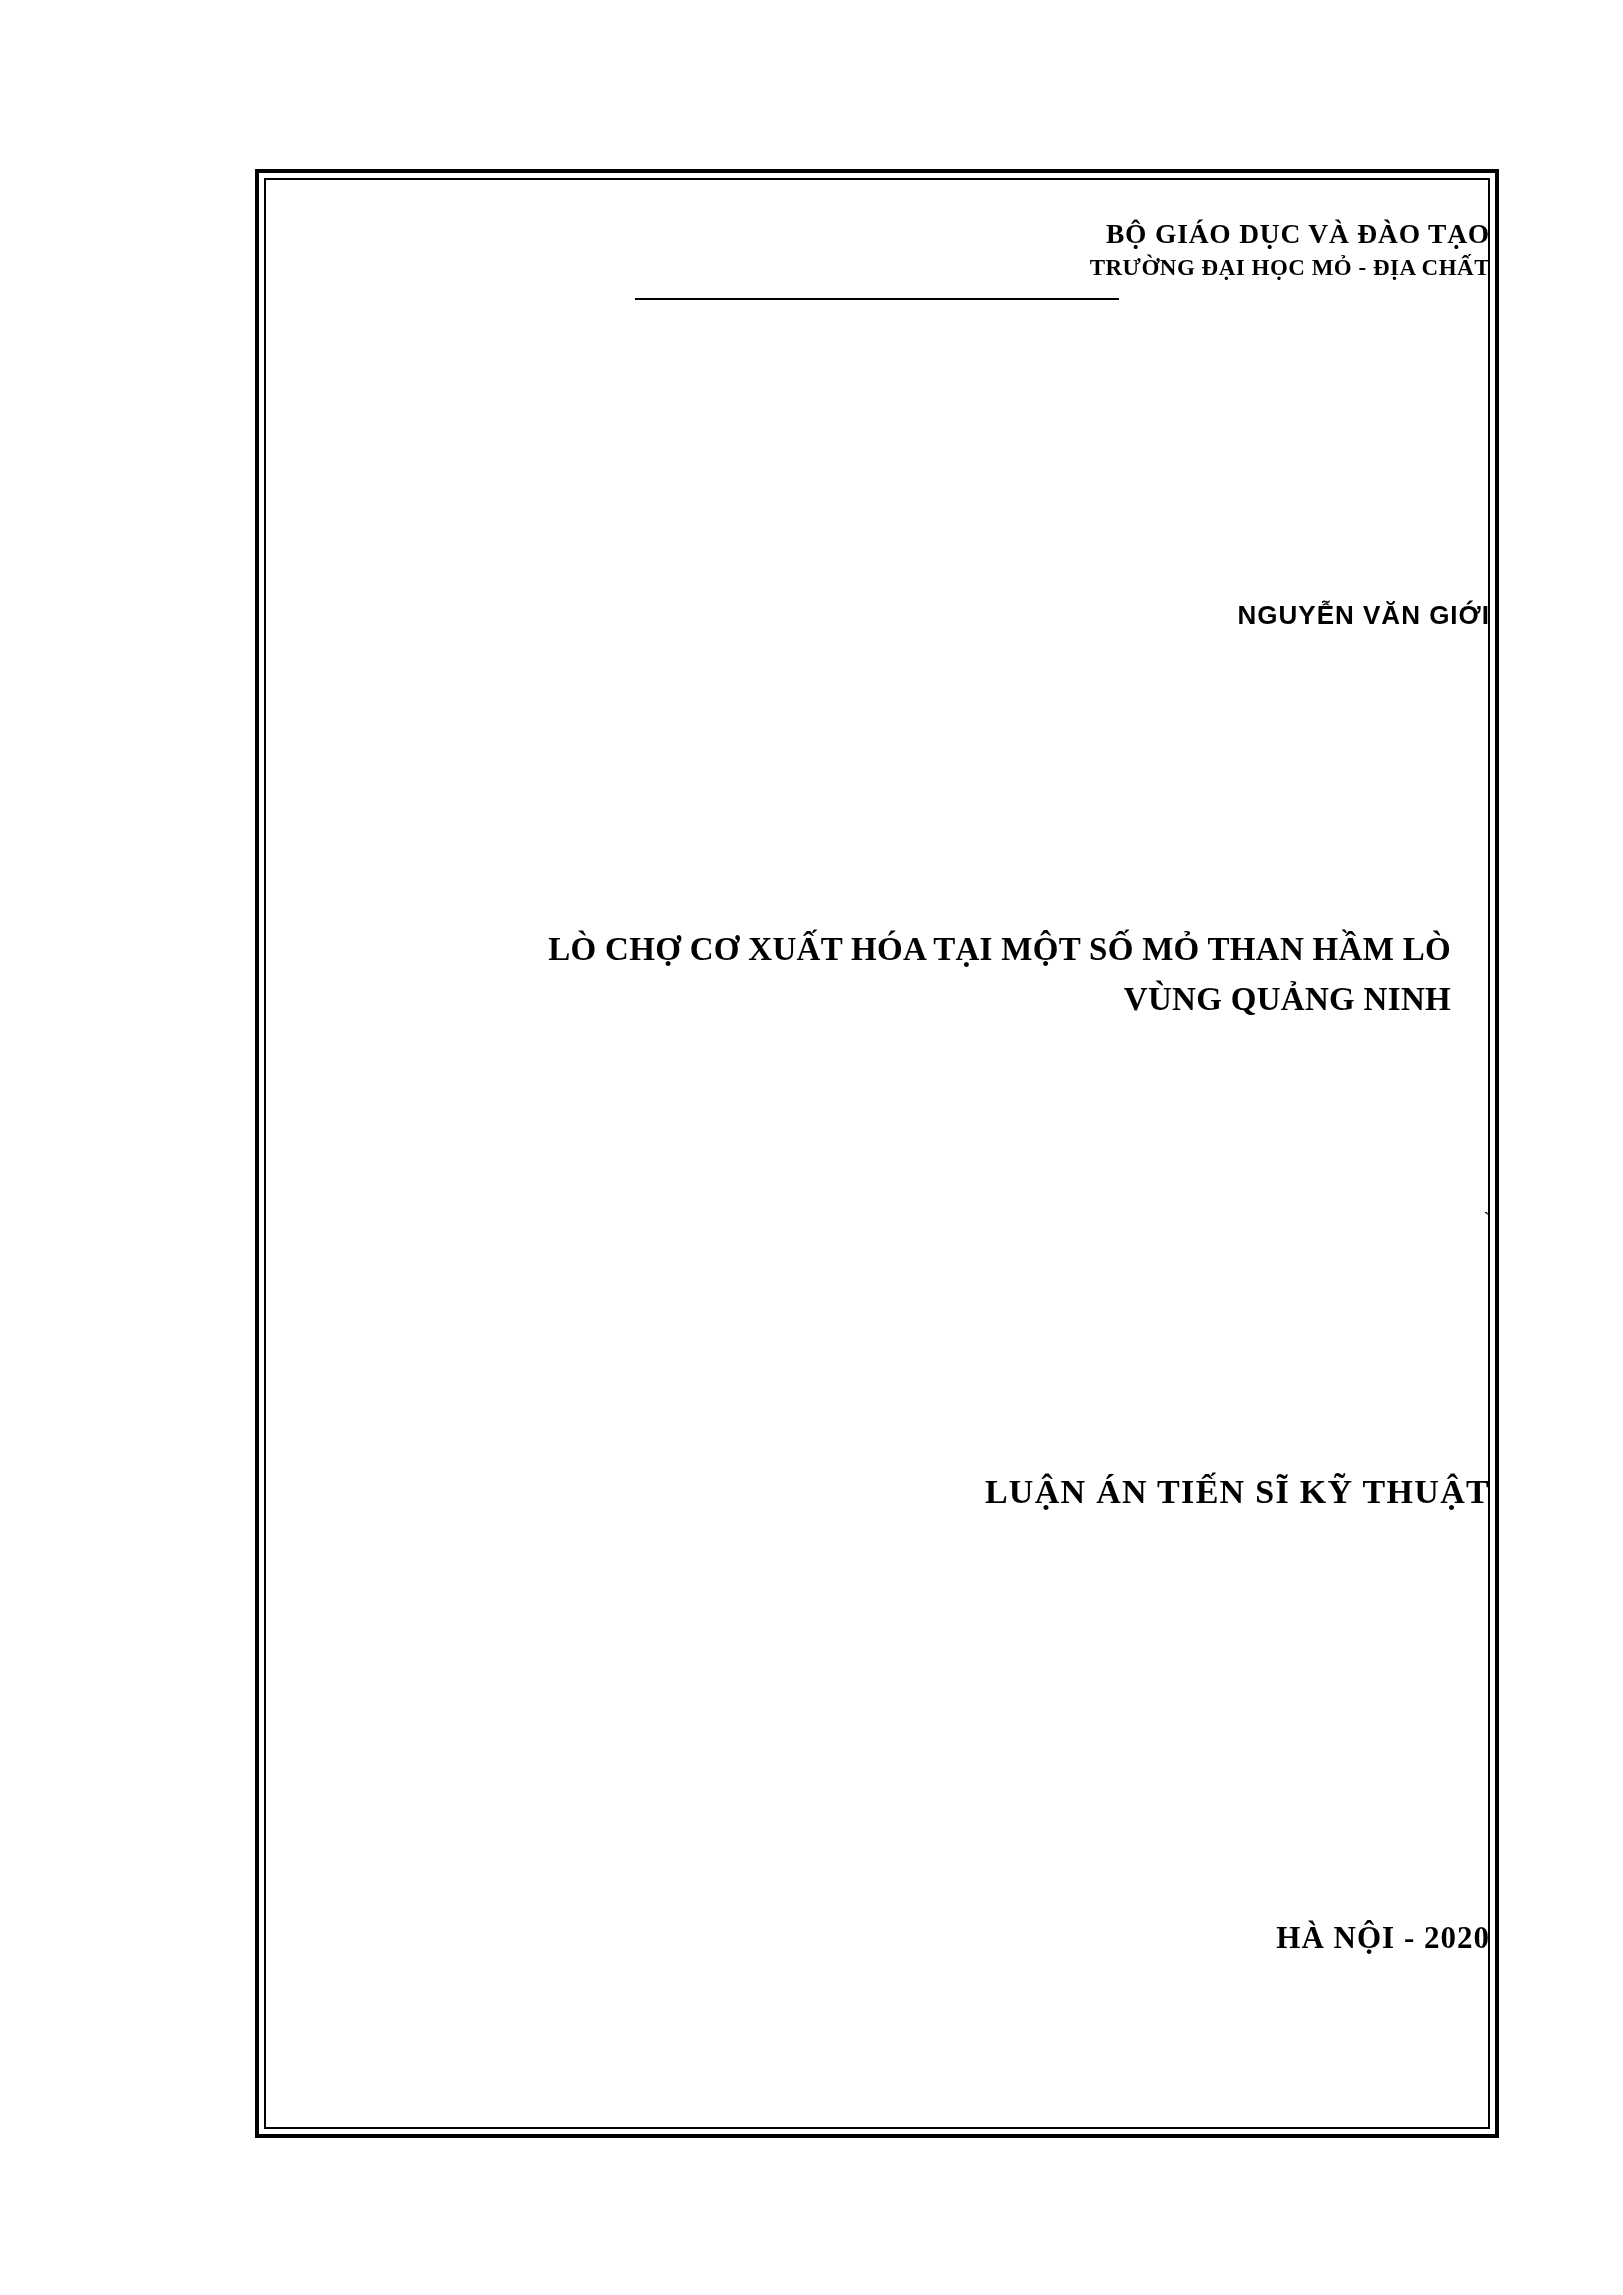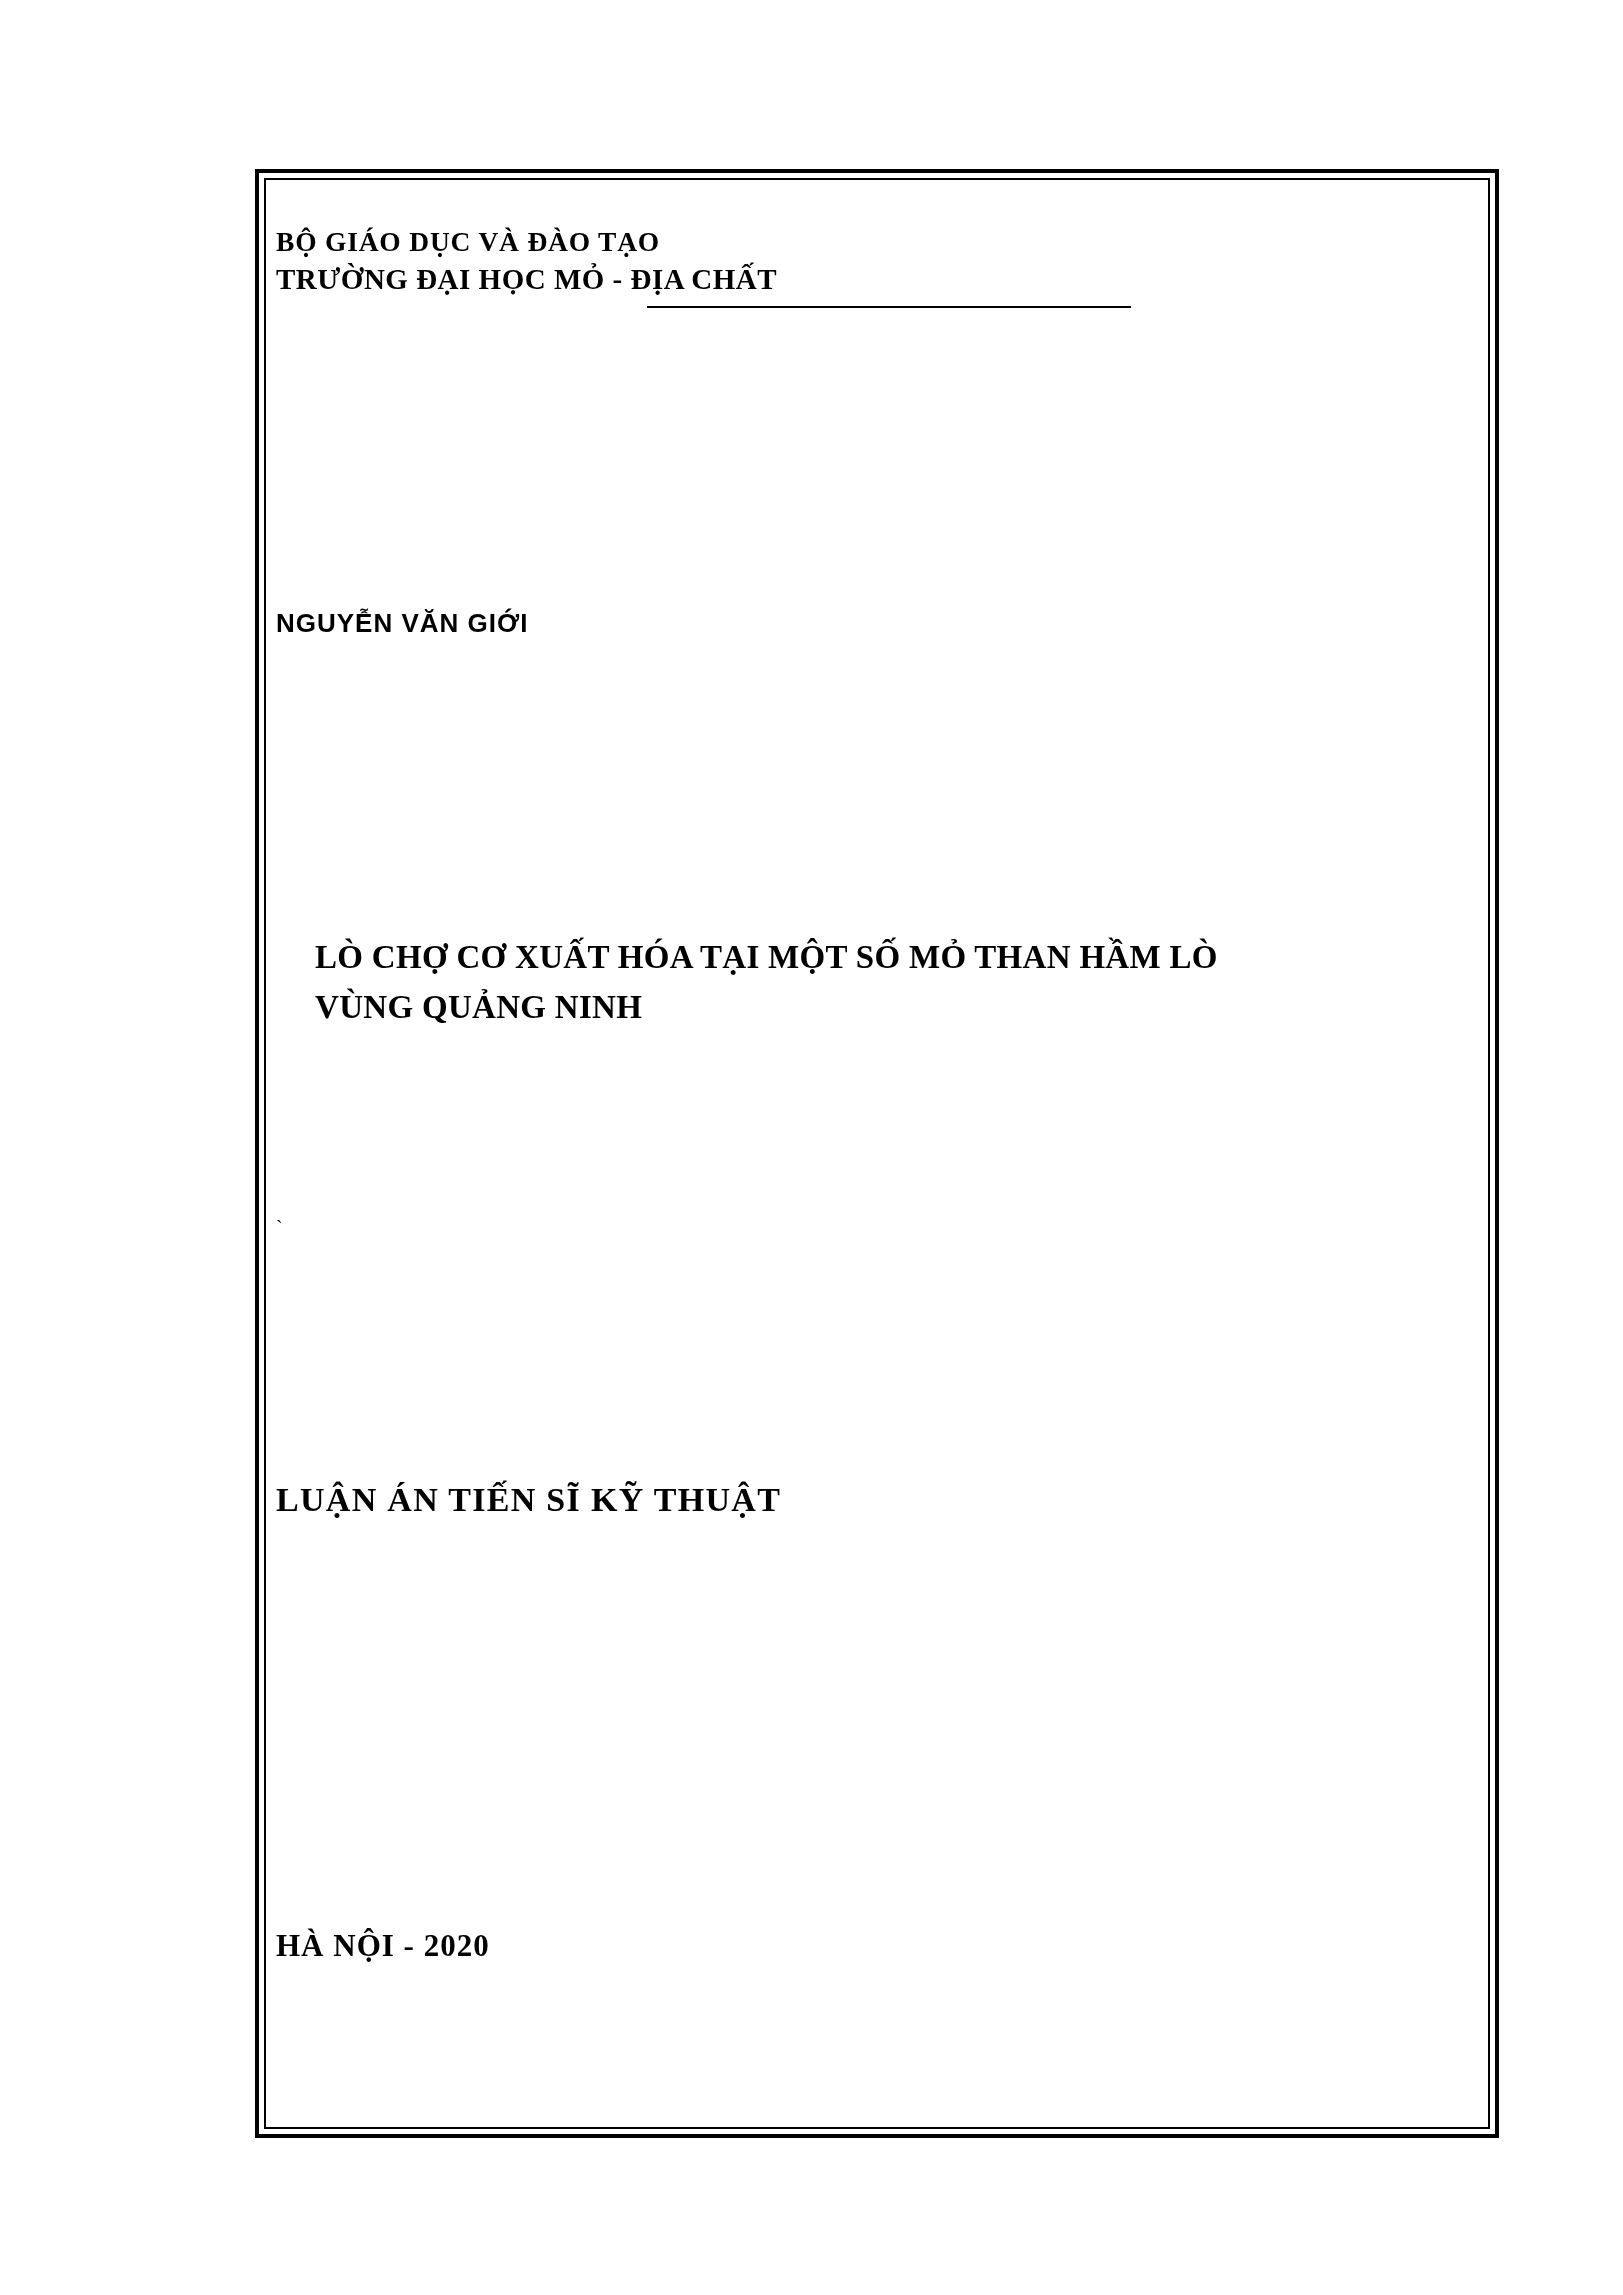--- a/index.html
+++ b/index.html
@@ -39,43 +39,42 @@
     left: 264px;
     top: 178px;
     width: 1226px;
     height: 1951px;
     border: 2px solid #000000;
     box-sizing: border-box;
   }
   .content {
     position: absolute;
     left: 264px;
-    top: 176px;
+    top: 168px;
     width: 1226px;
     height: 1951px;
     box-sizing: border-box;
-    text-align: left;
-    margin-left: 12px;
+    text-align: right;
   }
   .ministry {
     position: absolute;
     left: 0;
     top: 47px;
     width: 100%;
     font-size: 27.5px;
     font-weight: bold;
     letter-spacing: 0.8px;
     line-height: 1.35;
   }
   .university {
     position: absolute;
     left: 0;
     top: 84px;
     width: 100%;
-    font-size: 29px;
+    font-size: 23px;
     font-weight: bold;
     letter-spacing: 0.5px;
     line-height: 1.35;
   }
   .university-underline {
     position: absolute;
     left: 50%;
     top: 130px;
     transform: translateX(-50%);
     width: 484px;

